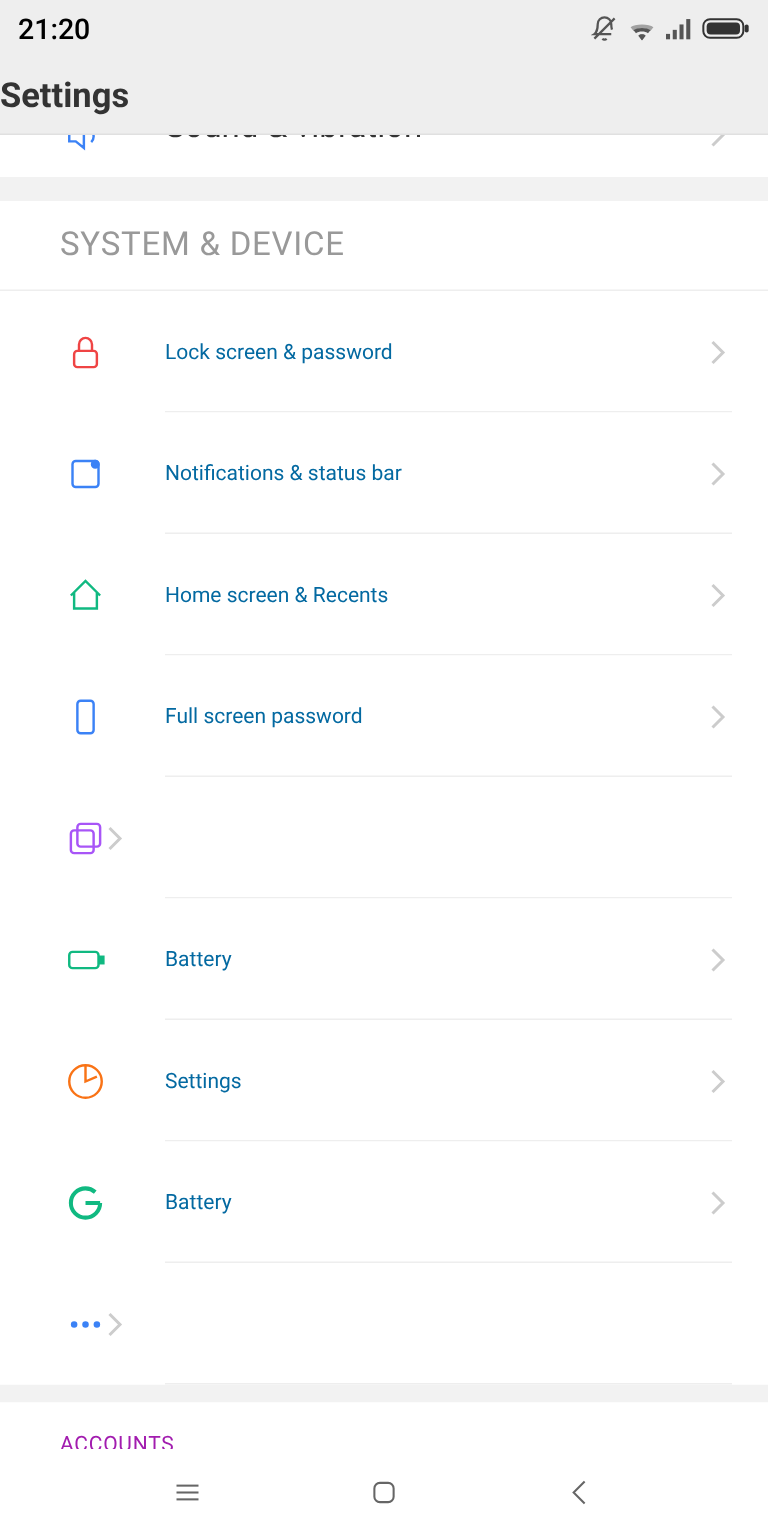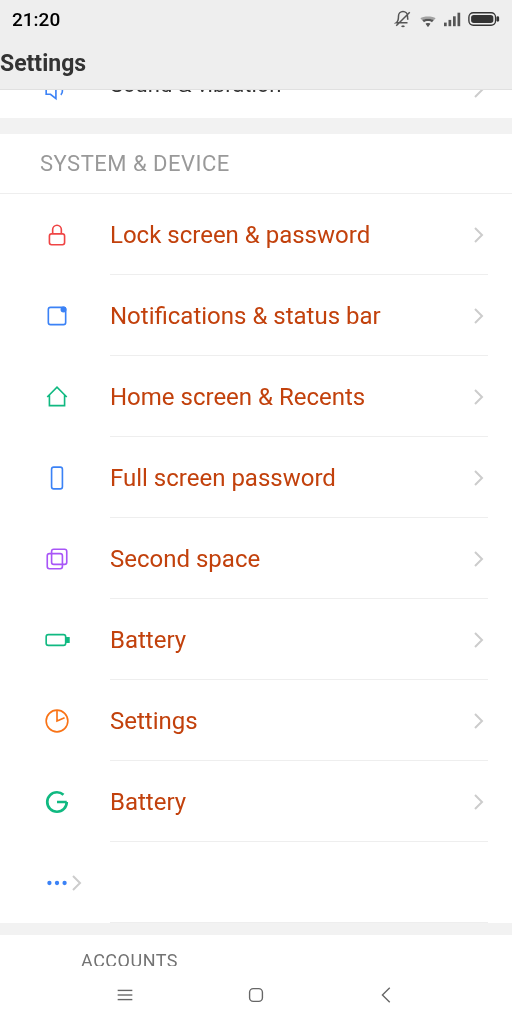--- a/index.html
+++ b/index.html
@@ -20,29 +20,29 @@
     .section-spacer { height: 16px; background: #f2f2f2; }
     
     .section-header { height: 60px; background: #fff; display: flex; align-items: center; padding-left: 40px; border-bottom: 1px solid #eee; }
     .section-title { font-size: 22px; color: #999; letter-spacing: 0.5px; }
     
     .settings-row { height: 81px; background: #fff; display: flex; align-items: center; padding: 0 28px 0 44px; position: relative; }
     .settings-row::after { content: ''; position: absolute; bottom: 0; left: 110px; right: 24px; height: 1px; background: #eee; }
     .settings-row:last-child::after { display: none; }
     
     .row-icon { width: 26px; height: 26px; flex-shrink: 0; }
-    .row-label { font-size: 24px; color: #c2410c; margin-left: 40px; flex: 1; }
+    .row-label { font-size: 14px; color: #0369a1; margin-left: 40px; flex: 1; }
     .row-chevron { flex-shrink: 0; }
     
     .bottom-spacer { height: 12px; background: #f2f2f2; }
     
     .nav-bar { position: absolute; bottom: 0; left: 0; right: 0; height: 58px; background: #fff; display: flex; align-items: center; justify-content: space-around; padding: 0 60px; }
     
     .accounts-partial { height: 40px; background: #fff; padding-left: 40px; display: flex; align-items: flex-end; padding-bottom: 4px; }
-    .accounts-text { font-size: 18px; color: #737373; letter-spacing: 0.5px; margin-left: 41px; }
+    .accounts-text { font-size: 14px; color: #a21caf; letter-spacing: 0.5px; }
   </style>
 </head>
 <body>
 
 <div class="status-bar">
   <span class="status-time">21:20</span>
   <div class="status-icons">
     <svg width="18" height="18" viewBox="0 0 24 24" fill="none" stroke="#555" stroke-width="2">
         <path d="M13.73 21a2 2 0 0 1-3.46 0M18.63 13A17.89 17.89 0 0 1 18 8 6 6 0 0 0 6 8c0 7-3 9-3 9h15M21 3L3 21"></path>
       </svg>
@@ -128,21 +128,20 @@
   <svg class="row-chevron" width="12" height="20" viewBox="0 0 12 20" fill="none" stroke="#ccc" stroke-width="2">
       <path d="M3 3l7 7-7 7"></path>
     </svg>
 </div>
 
 <div class="settings-row">
   <svg class="row-icon" viewBox="0 0 24 24" fill="none" stroke="#a855f7" stroke-width="1.5">
       <rect x="3" y="7" width="14" height="14" rx="2"></rect>
       <rect x="7" y="3" width="14" height="14" rx="2"></rect>
     </svg>
-  <span class="row-label">Second space</span>
   <svg class="row-chevron" width="12" height="20" viewBox="0 0 12 20" fill="none" stroke="#ccc" stroke-width="2">
       <path d="M3 3l7 7-7 7"></path>
     </svg>
 </div>
 
 <div class="settings-row">
   <svg class="row-icon" viewBox="0 0 24 24" fill="none" stroke="#10b981" stroke-width="1.5">
       <rect x="2" y="7" width="18" height="10" rx="2"></rect>
       <rect x="21" y="10" width="2" height="4" fill="#10b981"></rect>
     </svg>

